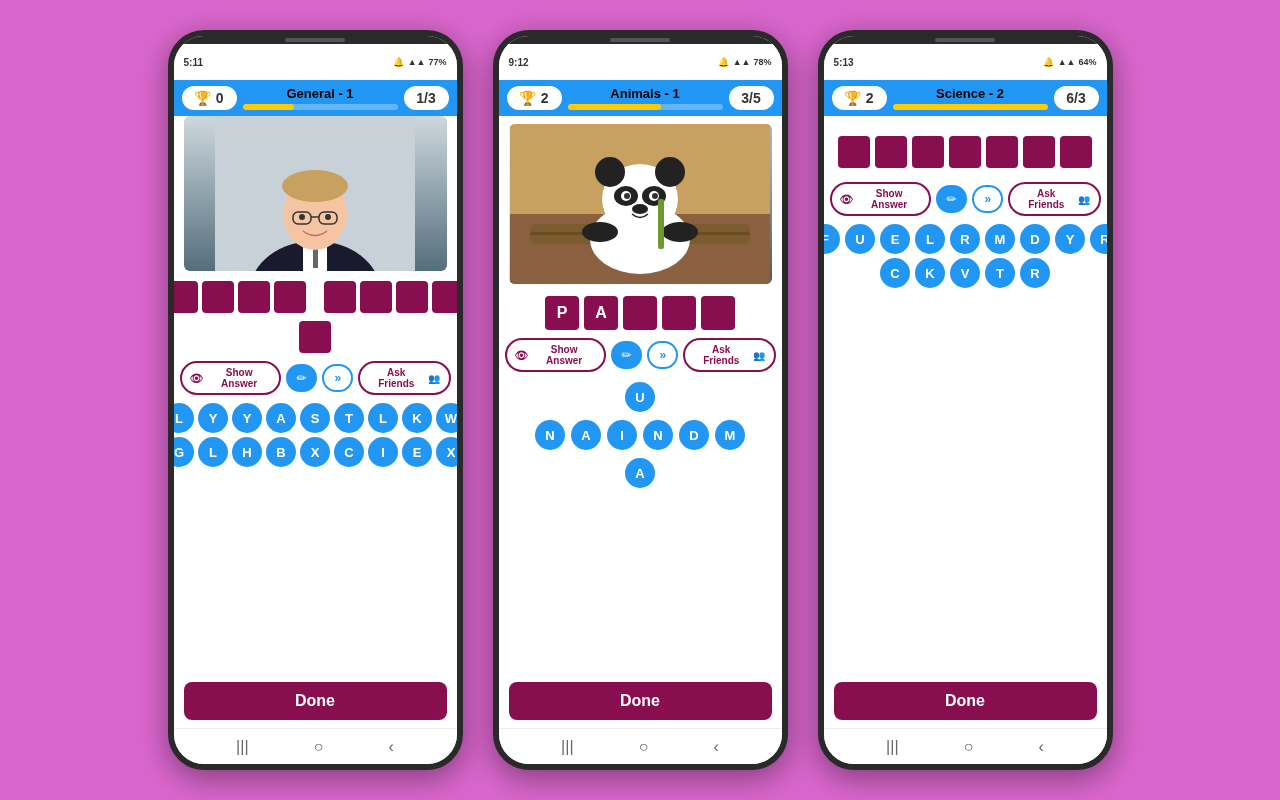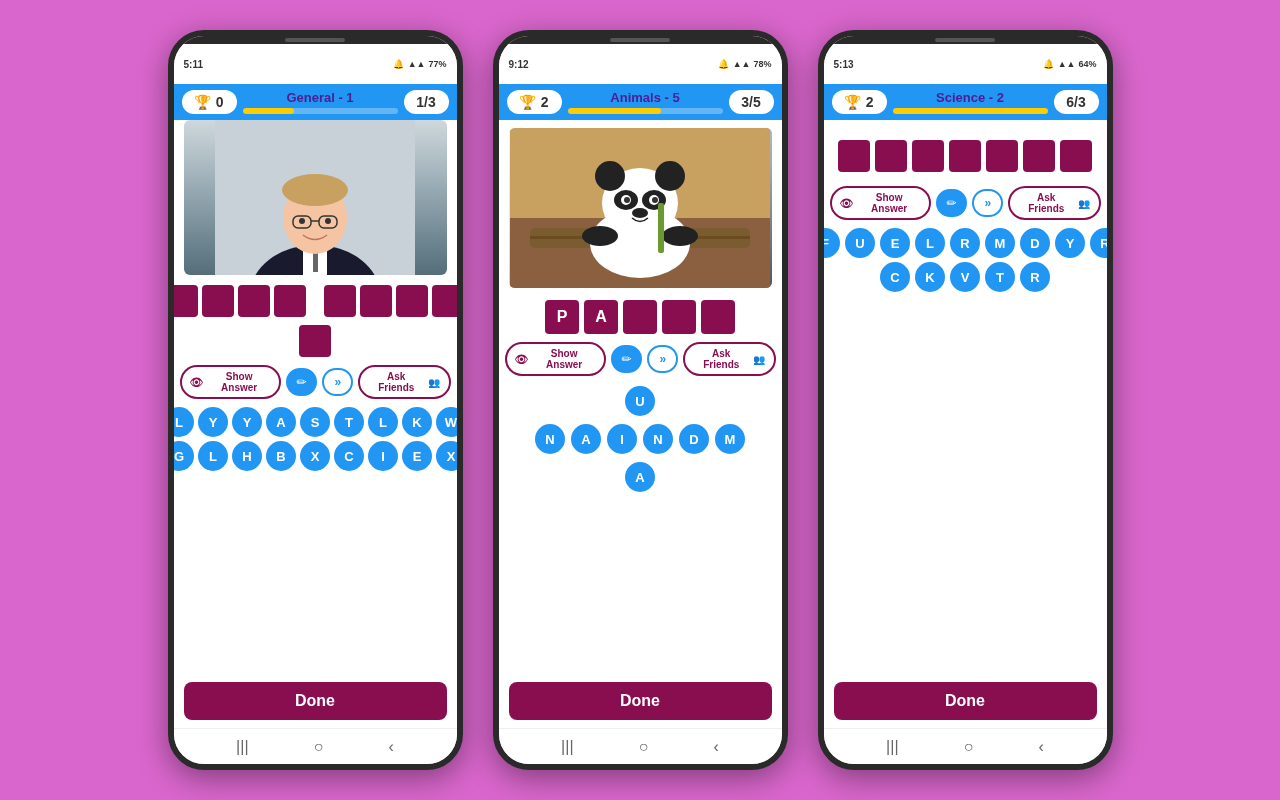--- a/index.html
+++ b/index.html
@@ -43,25 +43,25 @@
       width: 60px;
       height: 4px;
       background: #555;
       border-radius: 2px;
     }
     .status-bar {
       background: white;
       display: flex;
       justify-content: space-between;
       align-items: center;
-      padding: 20px 10px;
+      padding: 12px 10px;
       font-size: 10px;
       font-weight: bold;
       color: #333;
-      height: 25px;
+      height: 36px;
     }
     .status-right {
       display: flex;
       gap: 3px;
       align-items: center;
       font-size: 9px;
     }
     .header {
       background: #2196f3;
       padding: 6px 8px;
@@ -87,21 +87,21 @@
       font-size: 14px;
     }
     .header-center {
       flex: 1;
       display: flex;
       flex-direction: column;
       align-items: center;
       gap: 3px;
     }
     .category-title {
-      color: #4c1d95;
+      color: #000000;
       font-weight: bold;
       font-size: 13px;
     }
     .progress-bar-bg {
       width: 100%;
       height: 6px;
       background: rgba(255,255,255,0.3);
       border-radius: 3px;
       overflow: hidden;
     }
@@ -481,21 +481,21 @@
         <span>▲▲</span>
         <span>78%</span>
       </div>
     </div>
     <div class="header">
       <div class="score-badge">
         <span class="trophy-icon">🏆</span>
         <span>2</span>
       </div>
       <div class="header-center">
-        <span class="category-title">Animals - 5</span>
+        <span class="category-title">Animals - 1</span>
         <div class="progress-bar-bg">
           <div class="progress-bar-fill" style="width:60%"></div>
         </div>
       </div>
       <div class="fraction-badge">3/5</div>
     </div>
     <div class="phone-body">
 
       <div class="question-image" style="margin:8px 10px 4px; height:160px;">
         <div style="width:100%;height:100%;background:linear-gradient(135deg,#f5f5f5 0%,#ddd 30%,#aaa 70%,#555 100%);display:flex;align-items:center;justify-content:center;position:relative;overflow:hidden;">

